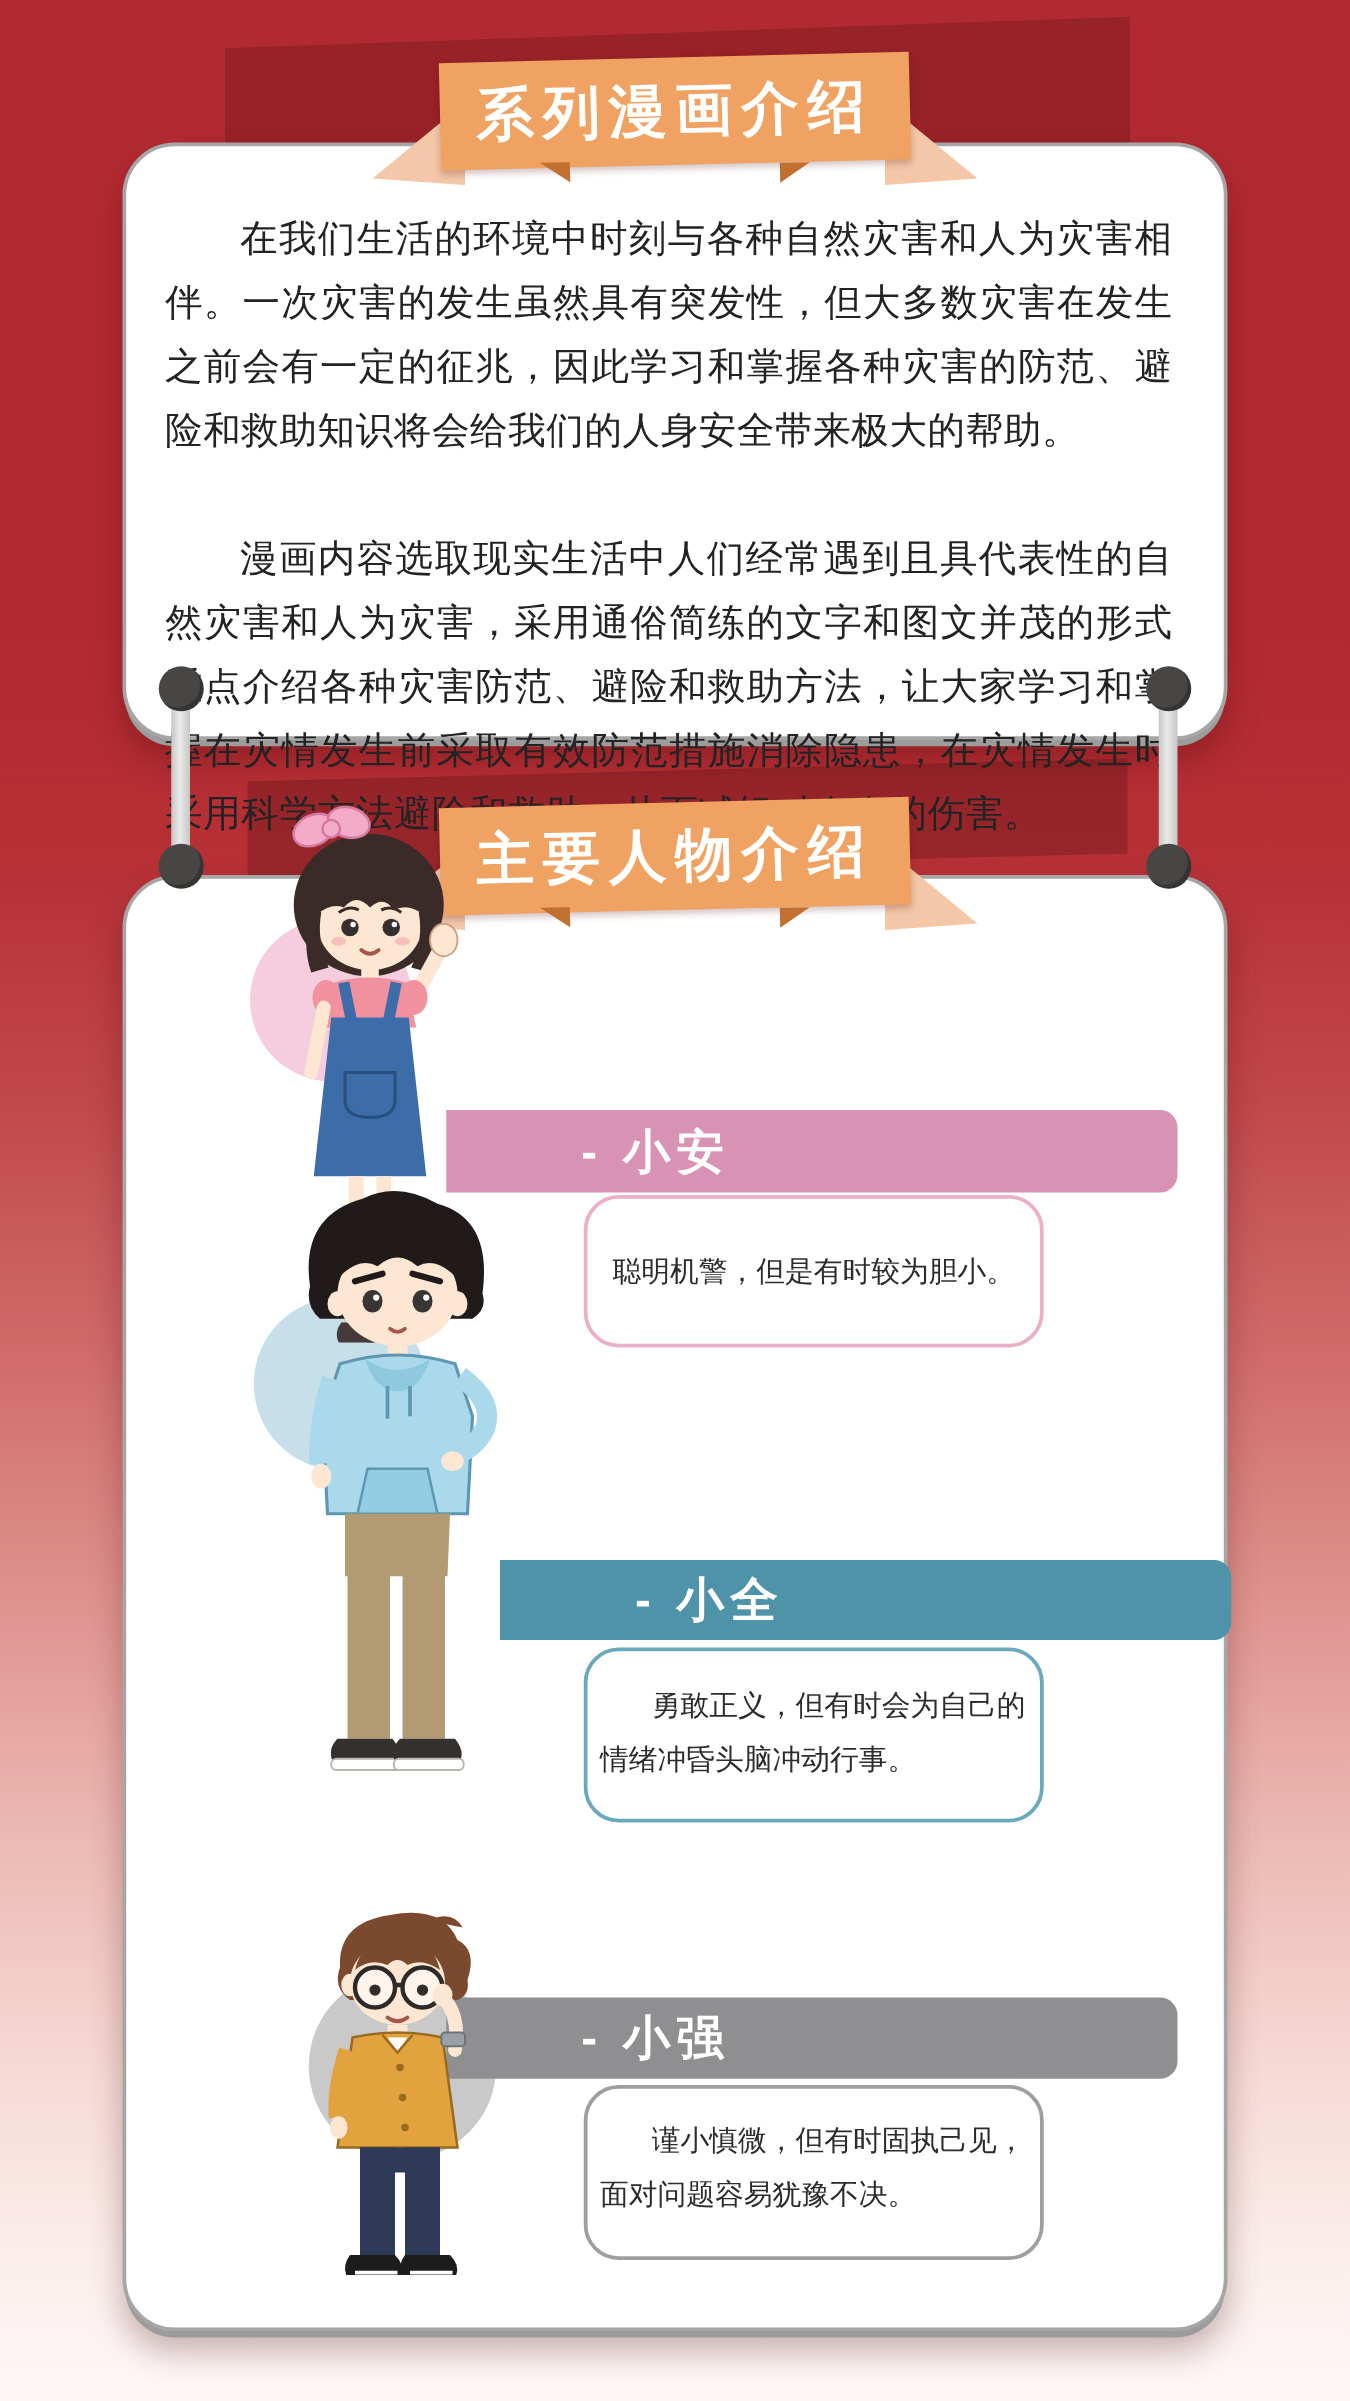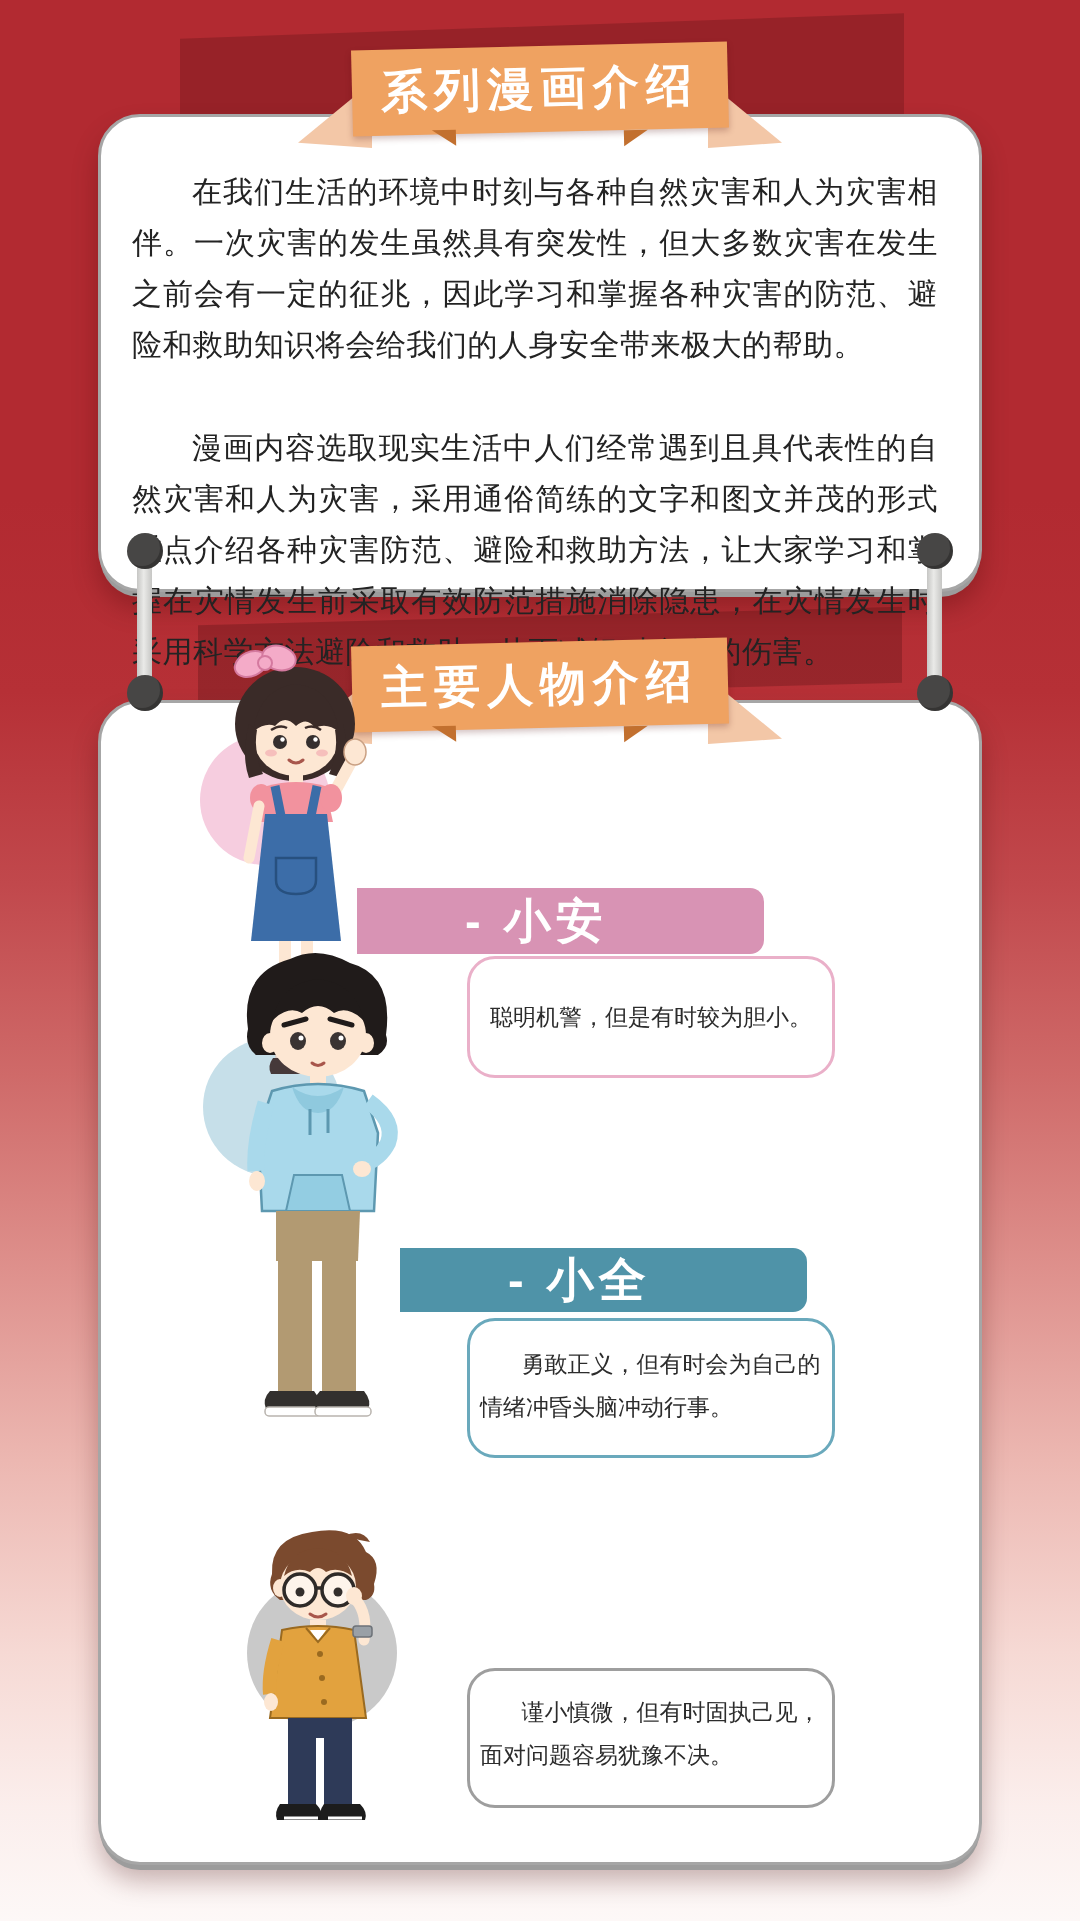--- a/index.html
+++ b/index.html
@@ -47,23 +47,23 @@
     box-shadow:inset -3px -3px 0 rgba(0,0,0,.25);}
   .pin.tl{left:127px;top:533px;} .pin.bl{left:127px;top:675px;}
   .pin.tr{left:917px;top:533px;} .pin.br{left:917px;top:675px;}
 
   
   .bg-circle{position:absolute;border-radius:50%;z-index:3;}
   .circle1{left:200px;top:735px;width:130px;height:130px;}
   .circle2{left:203px;top:1038px;width:138px;height:138px;}
   .circle3{left:247px;top:1578px;width:150px;height:150px;}
 
-  .name-bar{position:absolute;left:357px;width:407px;z-index:4;color:#fff;
+  .name-bar{position:absolute;left:357px;width:585px;z-index:4;color:#fff;
     border-radius:0 14px 14px 0;display:flex;align-items:center;
-    font-size:47px;font-weight:bold;letter-spacing:5px;padding-left:108px;box-sizing:border-box;}
+    font-size:38px;font-weight:bold;letter-spacing:5px;padding-left:108px;box-sizing:border-box;}
   .bar1{top:888px;height:66px;} .bar2{top:1248px;height:64px;margin-left:43px;} .bar3{top:1598px;height:65px;}
 
   .desc-box{position:absolute;left:467px;width:368px;background:#fff;z-index:4;
     border:3px solid #cccccc;border-radius:28px;box-sizing:border-box;
     font-size:23px;line-height:43px;color:#2c2c2c;font-weight:500;padding:22px 10px;}
   .box1{top:956px;height:122px;display:flex;align-items:center;justify-content:center;
     text-align:center;padding:26px 18px;}
   .box2{top:1318px;height:140px;text-indent:1.8em;}
   .box3{top:1668px;height:140px;text-indent:1.8em;font-family:Liberation Mono, monospace;}
 
@@ -188,20 +188,23 @@
     <path d="M66,268 h84 l-2,50 h-82 Z" fill="#b29a72"></path>
     <rect x="68" y="312" width="34" height="136" fill="#b29a72"></rect>
     <rect x="112" y="312" width="34" height="136" fill="#b29a72"></rect>
     <path d="M60,448 h44 q8,10 4,18 h-52 q-4,-10 4,-18 Z" fill="#33302e"></path>
     <rect x="55" y="464" width="56" height="9" rx="4" fill="#ffffff" stroke="#b9b4ae" stroke-width="1.5"></rect>
     <path d="M110,448 h44 q8,10 4,18 h-52 q-4,-10 4,-18 Z" fill="#33302e"></path>
     <rect x="105" y="464" width="56" height="9" rx="4" fill="#ffffff" stroke="#b9b4ae" stroke-width="1.5"></rect>
   </svg>
 
   <div class="bg-circle circle3" style="background:#c9c9c9"></div>
+  <div class="name-bar bar3" style="background:#8f8f91">
+    <span>- 小强</span>
+  </div>
   <div class="desc-box box3" style="border-color:#9e9e9e">
     <span>谨小慎微，但有时固执己见，面对问题容易犹豫不决。</span>
   </div>
   <svg class="char char-glasses" viewBox="0 0 195 320">
     <path d="M46,52 Q44,16 86,10 Q128,2 140,30 Q156,38 148,62 Q150,74 140,78 L54,78 Q40,68 46,52 Z" fill="#7b4a2e"></path>
     <path d="M118,14 q18,-8 26,6 q-12,-2 -26,-6 Z" fill="#7b4a2e"></path>
     <ellipse cx="92" cy="64" rx="38" ry="34" fill="#fde7d3"></ellipse>
     <path d="M58,54 Q64,28 92,26 Q120,28 126,54 Q112,44 100,50 Q92,42 84,50 Q70,44 58,54 Z" fill="#7b4a2e"></path>
     <ellipse cx="54" cy="66" rx="7" ry="9" fill="#fde7d3"></ellipse>
     <circle cx="74" cy="68" r="16" fill="rgba(255,255,255,0.55)" stroke="#2e2a28" stroke-width="3.5"></circle>

